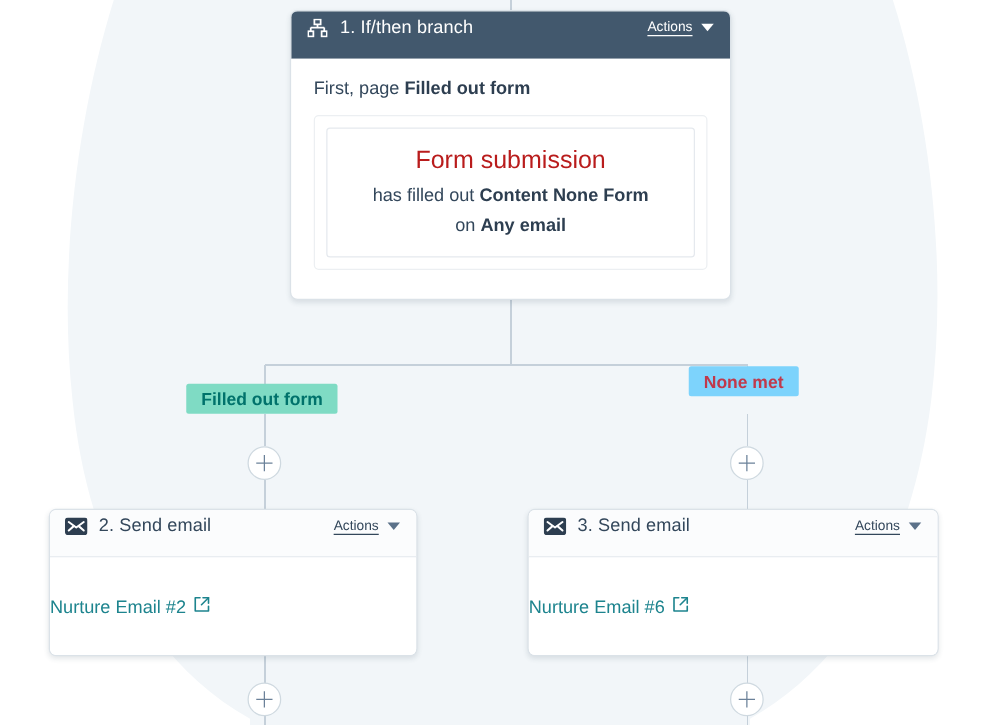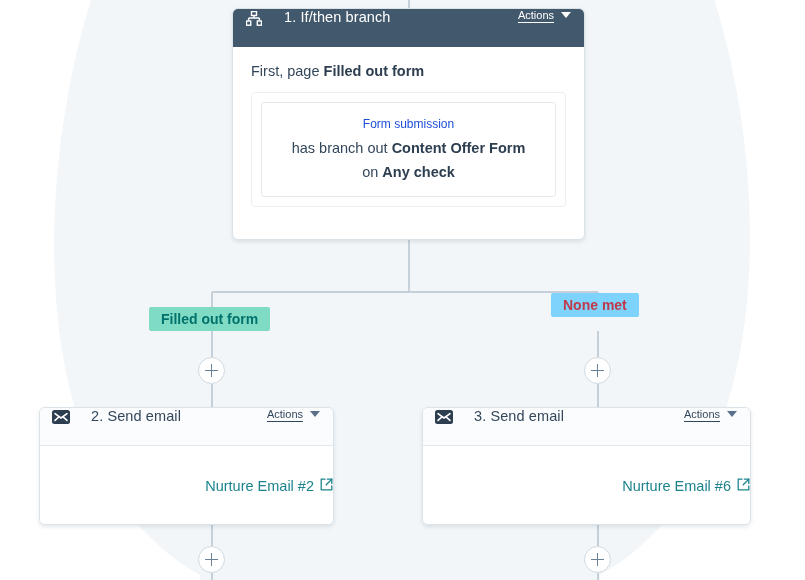--- a/index.html
+++ b/index.html
@@ -51,25 +51,24 @@
     background: #ffffff;
     border: 1px solid #dbe2e8;
     border-radius: 6px;
     box-shadow: 0 2px 4px rgba(45, 62, 80, 0.12);
     overflow: hidden;
     box-sizing: border-box;
   }
 
   .card-header {
     display: flex;
-    align-items: flex-start;
+    align-items: center;
     height: 38px;
     padding: 0 13px 12px 12px;
     box-sizing: border-box;
-    gap: 12px;
   }
 
   .card-header .hdr-icon {
     flex: 0 0 auto;
     display: flex;
     align-items: center;
     justify-content: center;
     width: 18px;
     height: 18px;
     margin-right: 9px;
@@ -141,22 +140,22 @@
   }
   .cond-inner {
     border: 1px solid #e5e9ee;
     border-radius: 3px;
     padding: 14px 10px 16px 10px;
     text-align: center;
     background: #ffffff;
     box-sizing: border-box;
   }
   .cond-title {
-    font-size: 12px;
-    color: #1d4ed8;
+    font-size: 20px;
+    color: #b91c1c;
     margin-bottom: 9px;
   }
   .cond-line {
     font-size: 14.5px;
     color: #33475b;
     margin-bottom: 8px;
   }
   .cond-line:last-child { margin-bottom: 0; }
   .cond-line .strong { font-weight: bold; color: #2d3e50; }
 
@@ -235,21 +234,21 @@
     border-bottom: 1px solid #e3e8ed;
     color: #33475b;
   }
   .email-card .card-header .hdr-title { color: #33475b; }
   .email-card .actions .actions-label { color: #33475b; }
   .email-card .caret { border-top-color: #5b7189; }
 
   .email-body {
     display: flex;
     align-items: center;
-    justify-content: flex-end;
+    justify-content: flex-start;
     height: 79px;
     background: #ffffff;
   }
   .email-link {
     display: inline-flex;
     align-items: center;
     gap: 6px;
     font-size: 14.5px;
     color: #1d848e;
     cursor: pointer;
@@ -321,24 +320,24 @@
 
     <div class="branch-body">
       <p class="branch-lead">
         <span>First, page </span><span class="strong">Filled out form</span>
       </p>
 
       <div class="cond-outer">
         <div class="cond-inner">
           <div class="cond-title">Form submission</div>
           <div class="cond-line">
-            <span>has branch out </span><span class="strong">Content Offer Form</span>
+            <span>has filled out </span><span class="strong">Content None Form</span>
           </div>
           <div class="cond-line">
-            <span>on </span><span class="strong">Any check</span>
+            <span>on </span><span class="strong">Any email</span>
           </div>
         </div>
       </div>
     </div>
   </div>
 
   <div class="pill" id="pill-true">
     <span>Filled out form</span>
   </div>
   <div class="pill" id="pill-false">

